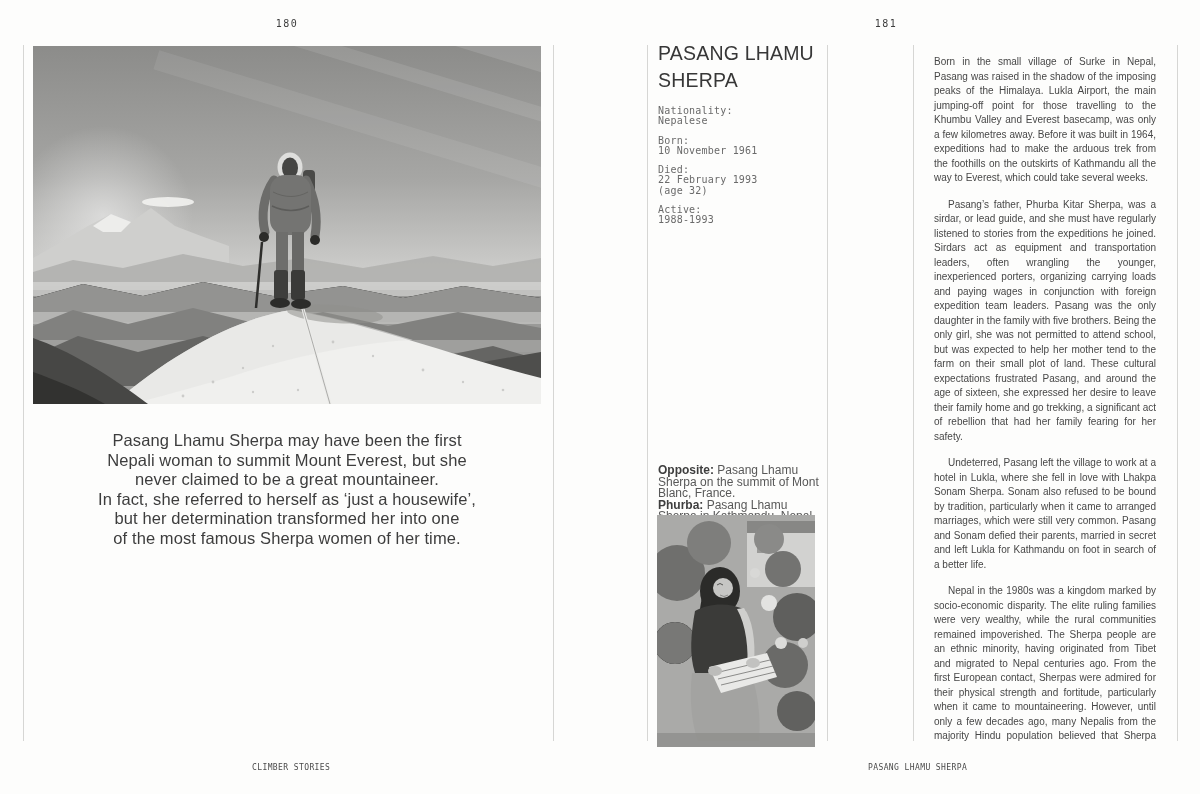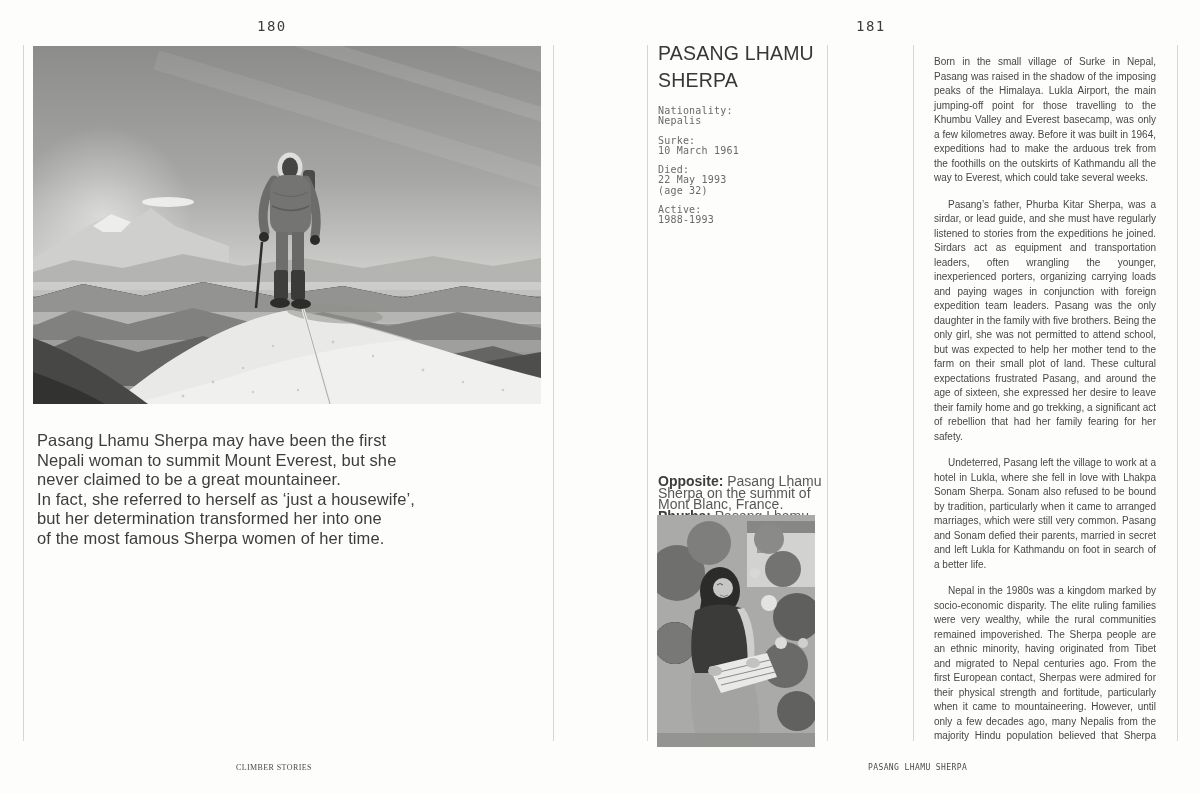--- a/index.html
+++ b/index.html
@@ -6,45 +6,45 @@
   body{
     width:1200px;height:794px;
     background:#fdfdfc;
     font-family:"Liberation Sans",sans-serif;
     color:#3f3f3f;
     position:relative;
     overflow:hidden;
   }
   .spread{position:absolute;inset:0;}
   .mono{font-family:"DejaVu Sans Mono","Liberation Mono",monospace;}
-  .pagenum{position:absolute;top:18px;font-size:14px;color:#3c3c3c;letter-spacing:1.5px;text-align:left;width:60px;}
+  .pagenum{position:absolute;top:18px;font-size:10px;color:#3c3c3c;letter-spacing:1.5px;text-align:center;width:60px;}
   .rule{position:absolute;top:45px;height:696px;width:1px;background:#d6d6d4;}
   .photo-summit{position:absolute;left:33px;top:46px;width:508px;height:358px;background:#9a9a98;}
   .photo-summit svg{display:block;}
   .pullquote{
     position:absolute;left:37px;top:431px;width:500px;
-    text-align:left;font-size:16.5px;line-height:19.6px;color:#3d3d3d;
+    text-align:center;font-size:16.5px;line-height:19.6px;color:#3d3d3d;
     white-space:pre-line;letter-spacing:0.1px;
   }
   .footer{position:absolute;top:763px;font-size:8px;color:#4a4a4a;letter-spacing:0.4px;}
-  .footer-left{left:236px;font-family:Liberation Serif, serif;}
+  .footer-left{left:252px;}
   .footer-right{left:868px;}
   .title-col{position:absolute;left:658px;top:40px;width:200px;}
   .page-title{
     margin:0;font-size:19.5px;line-height:27px;font-weight:400;
     color:#373737;letter-spacing:0.2px;width:175px;
   }
   .facts{position:absolute;left:658px;top:106px;width:170px;}
   .fact{margin-bottom:9px;}
   .fact .lbl,.fact .val{
     font-family:"DejaVu Sans Mono","Liberation Mono",monospace;
     font-size:10px;line-height:10.3px;color:#6a6a6a;letter-spacing:0.2px;
     white-space:pre-line;
   }
-  .caption{position:absolute;left:658px;top:476px;width:168px;font-size:14px;line-height:11.6px;color:#585858;}
+  .caption{position:absolute;left:658px;top:465px;width:168px;font-size:12px;line-height:11.6px;color:#585858;}
   .caption b{color:#3e3e3e;font-weight:bold;}
   .photo-garden{position:absolute;left:657px;top:515px;width:158px;height:232px;background:#adadab;}
   .photo-garden svg{display:block;}
   .article{
     position:absolute;left:922px;top:43px;width:246px;height:699px;overflow:hidden;
     font-size:10px;line-height:14.5px;color:#474747;text-align:justify;
   }
   .article p{margin:12px;}
   .article p + p{text-indent:14px;}
 </style>
@@ -150,29 +150,29 @@
 but her determination transformed her into one
 of the most famous Sherpa women of her time.</div>
 
   <div class="title-col">
     <h1 class="page-title">PASANG LHAMU SHERPA</h1>
   </div>
 
   <div class="facts">
     <div class="fact">
       <div class="lbl">Nationality:</div>
-      <div class="val">Nepalis</div>
-    </div>
-    <div class="fact">
-      <div class="lbl">Surke:</div>
-      <div class="val">10 March 1961</div>
+      <div class="val">Nepalese</div>
+    </div>
+    <div class="fact">
+      <div class="lbl">Born:</div>
+      <div class="val">10 November 1961</div>
     </div>
     <div class="fact">
       <div class="lbl">Died:</div>
-      <div class="val">22 May 1993
+      <div class="val">22 February 1993
 (age 32)</div>
     </div>
     <div class="fact">
       <div class="lbl">Active:</div>
       <div class="val">1988-1993</div>
     </div>
   </div>
 
   <div class="caption">
     <b>Opposite:</b><span> Pasang Lhamu Sherpa on the summit of Mont Blanc, France.</span><br>

